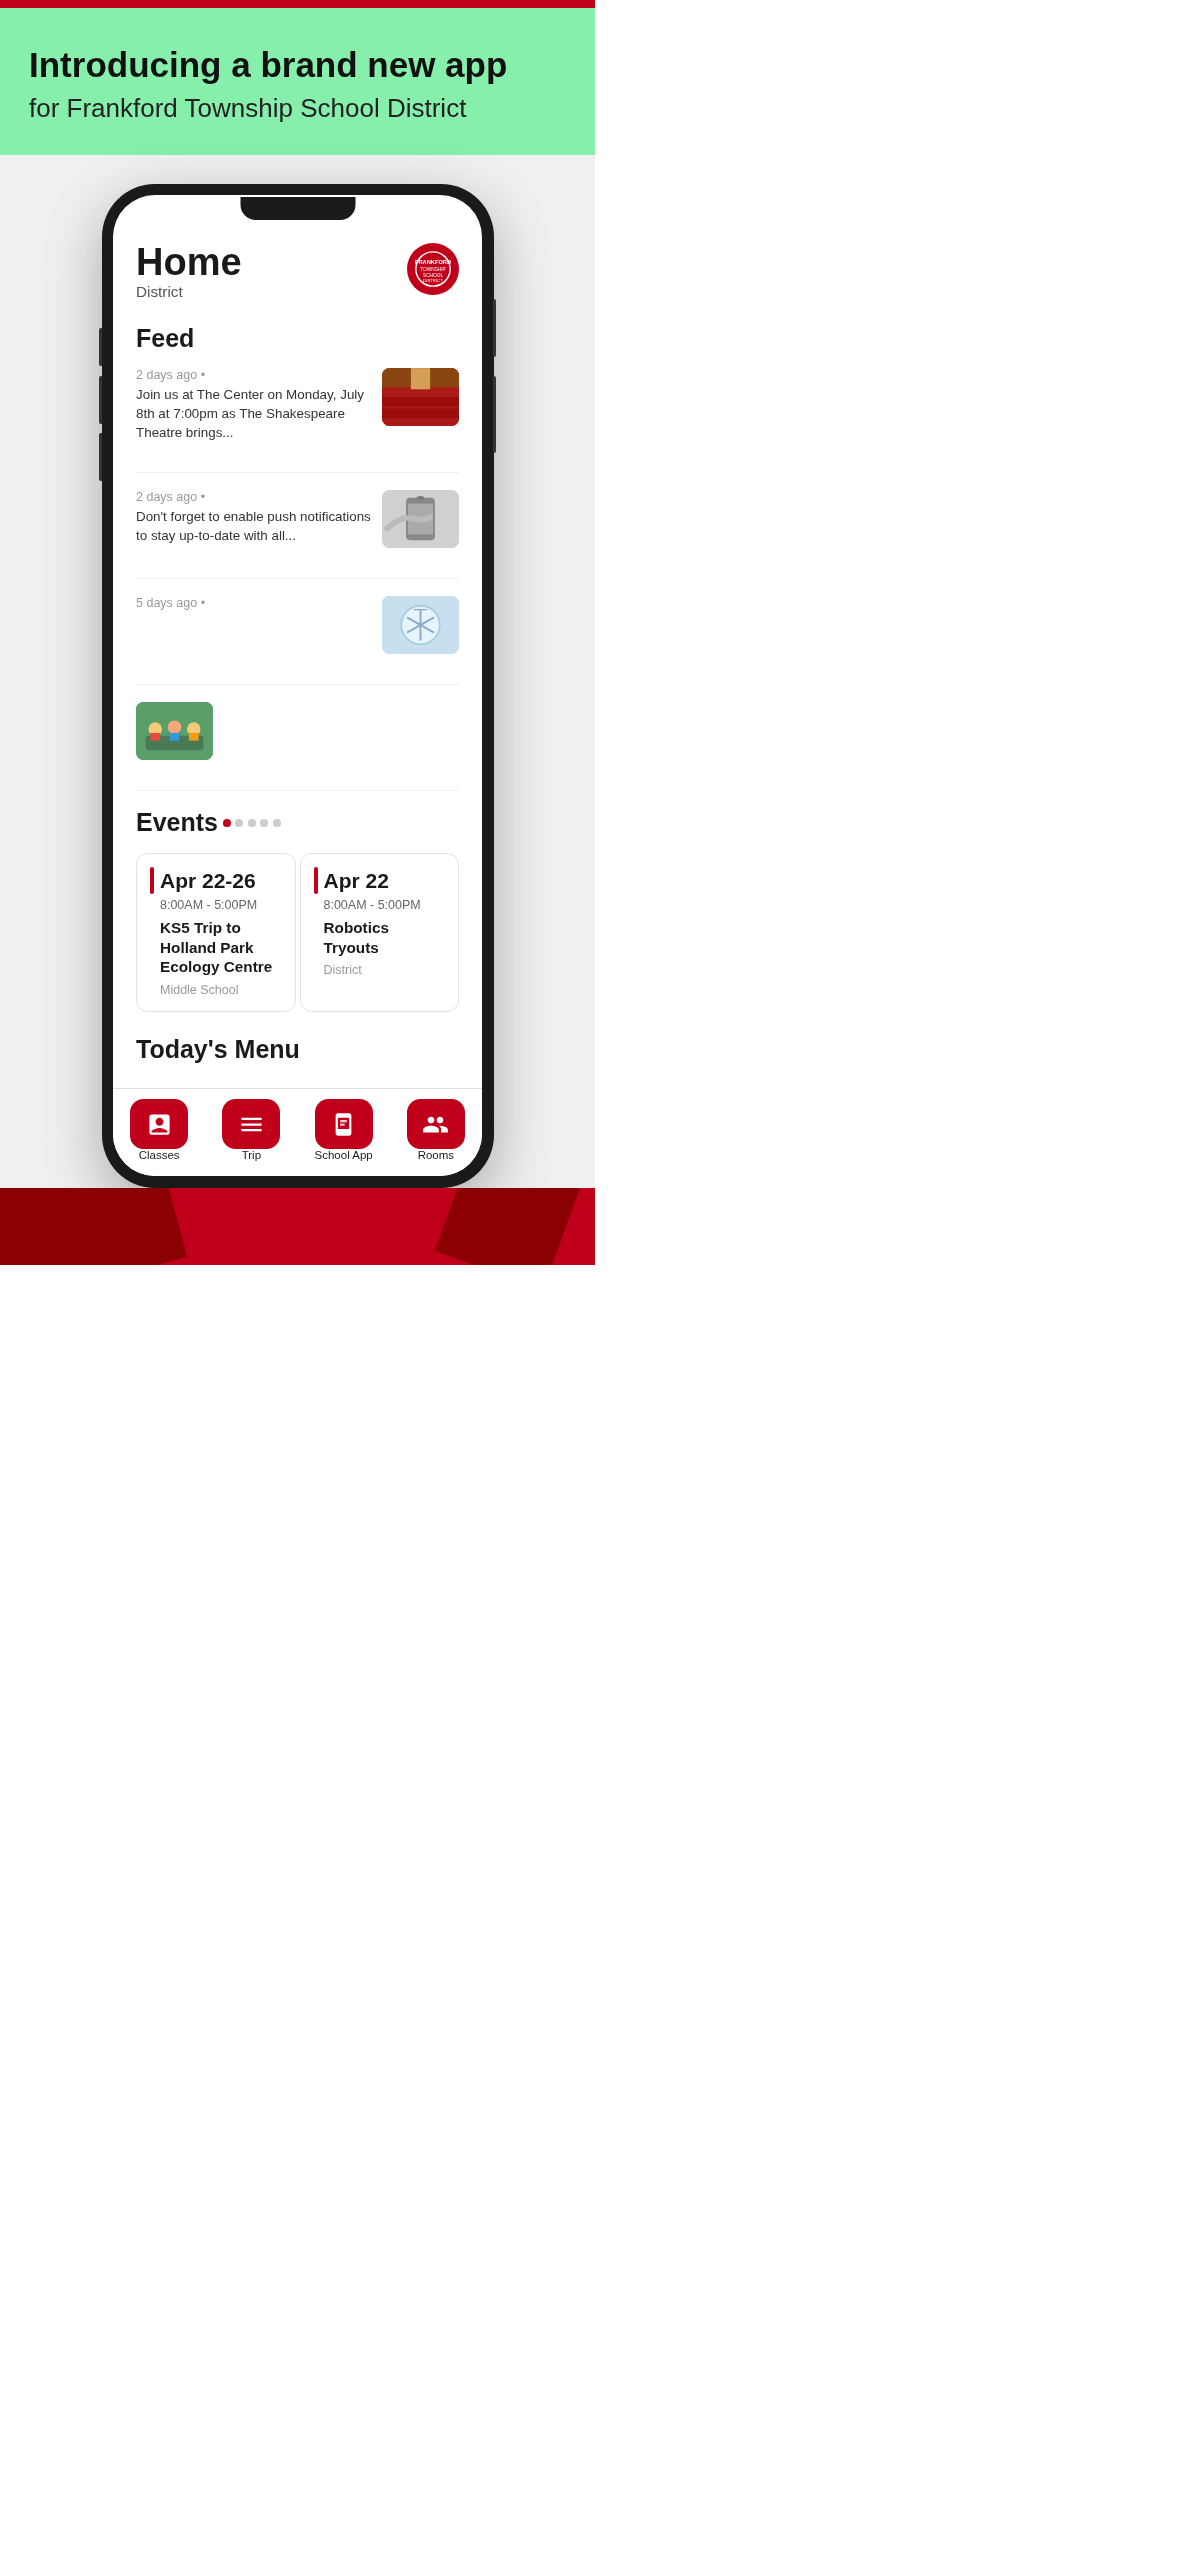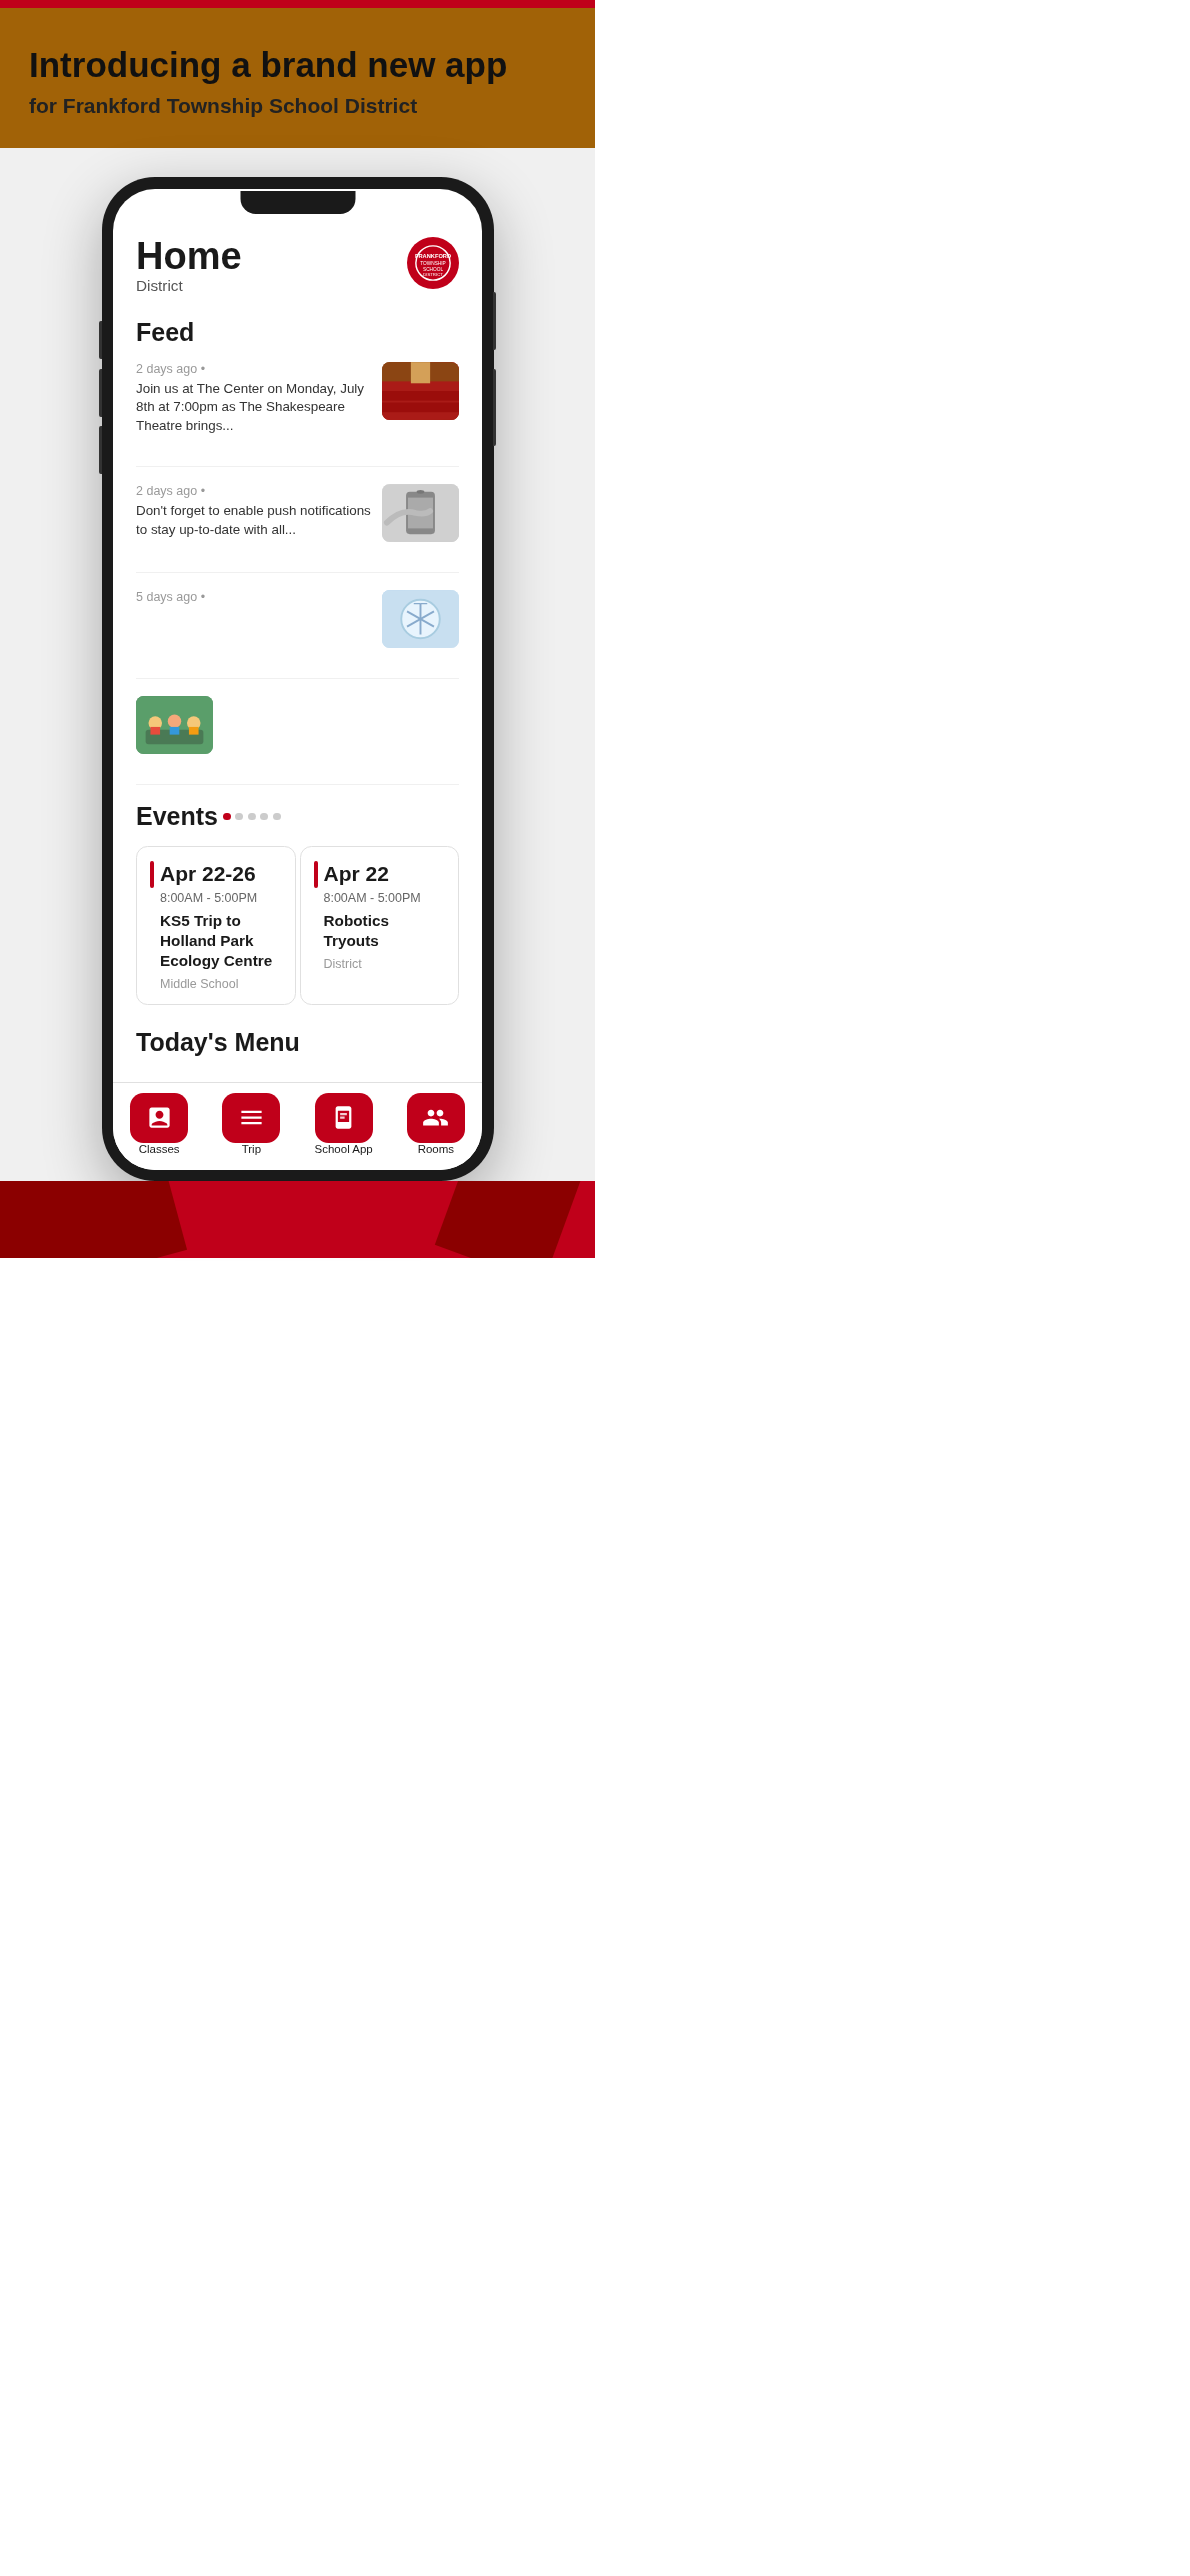--- a/index.html
+++ b/index.html
@@ -13,36 +13,36 @@
       overflow-x: hidden;
     }
 
     .top-bar {
       width: 100%;
       height: 7.7px;
       background: #c0001a;
     }
 
     .header-section {
-      background: #a16207;
+      background: #86efac;
       padding: 38px 29px 29px 29px;
       text-align: left;
     }
 
     .header-title {
       font-size: 35px;
       font-weight: 900;
       color: #111111;
       line-height: 1.1;
       margin-bottom: 7.7px;
     }
 
     .header-subtitle {
-      font-size: 21px;
-      font-weight: 700;
+      font-size: 26px;
+      font-weight: 400;
       color: #222222;
       line-height: 1.3;
     }
 
     .phone-wrapper {
       background: #f0f0f0;
       padding: 29px 19px 0 19px;
       display: flex;
       justify-content: center;
       position: relative;

